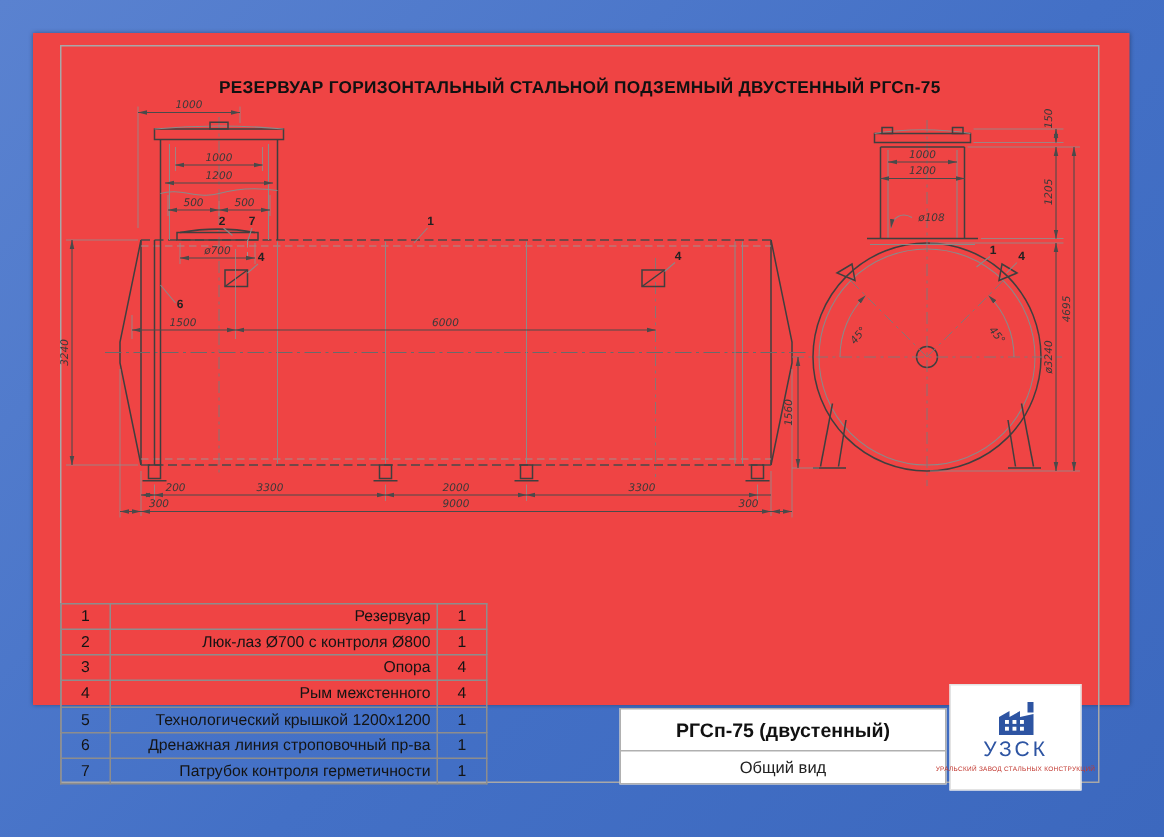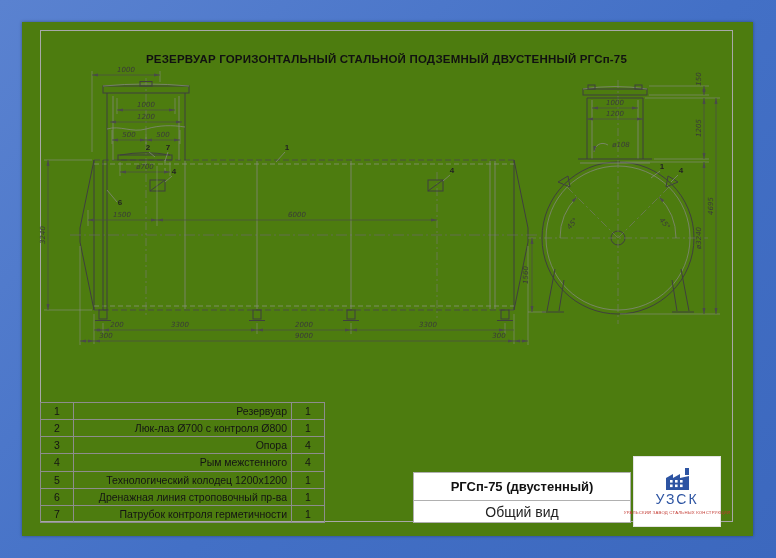--- a/index.html
+++ b/index.html
@@ -3,22 +3,22 @@
 <meta charset="utf-8">
 <style>
   html,body{margin:0;padding:0;}
   body{
     width:776px;height:558px;position:relative;
     background:linear-gradient(135deg,#5a82d0 0%,#4370c6 55%,#3c68be 100%);
     font-family:"Liberation Sans", sans-serif;
     -webkit-font-smoothing:antialiased;
   }
   .page{
-    position:absolute;left:22px;top:22px;width:731px;height:514px;
-    background:#4d7c0f;box-shadow:0 0 3px rgba(0,0,0,.35);
+    position:absolute;left:22px;top:22px;width:731px;height:448px;
+    background:#ef4444;box-shadow:0 0 3px rgba(0,0,0,.35);
   }
   .frame{
     position:absolute;left:18px;top:8px;width:693px;height:492px;
     border:1px solid #a8a8a8;box-sizing:border-box;
   }
   .sheet-title{
     position:absolute;left:18px;top:31px;width:693px;text-align:center;
     font-size:11.5px;font-weight:bold;color:#111;letter-spacing:.2px;
     white-space:nowrap;
   }
@@ -44,21 +44,21 @@
   .parts-table td.c{text-align:center;width:24px;}
   .title-block{
     position:absolute;left:391px;top:450px;width:218px;height:51px;
     border:1px solid #b0b0b0;box-sizing:border-box;background:#fff;
   }
   .title-block .row1{
     height:27px;line-height:27px;border-bottom:1px solid #b0b0b0;
     text-align:center;font-weight:bold;font-size:13px;color:#111;
   }
   .title-block .row2{
-    height:22px;line-height:22px;text-align:center;font-size:14px;color:#222;
+    height:22px;line-height:22px;text-align:center;font-size:11px;color:#222;
   }
   .logo{
     position:absolute;left:611px;top:434px;width:86px;height:69px;
     border:1px solid #e3e3e3;background:#fff;
     display:flex;flex-direction:column;align-items:center;justify-content:center;
   }
   .logo .brand{
     font-weight:normal;font-size:14px;line-height:18px;color:#2d54a2;
     letter-spacing:2px;font-family:"Liberation Sans",sans-serif;
   }
@@ -318,21 +318,21 @@
           <td>Опора</td>
           <td class="c">4</td>
         </tr>
       <tr>
           <td class="c">4</td>
           <td>Рым межстенного</td>
           <td class="c">4</td>
         </tr>
       <tr>
           <td class="c">5</td>
-          <td>Технологический колодец 1200x1200</td>
+          <td>Технологический крышкой 1200x1200</td>
           <td class="c">1</td>
         </tr>
       <tr>
           <td class="c">6</td>
           <td>Дренажная линия строповочный пр-ва</td>
           <td class="c">1</td>
         </tr>
       <tr>
           <td class="c">7</td>
           <td>Патрубок контроля герметичности</td>

